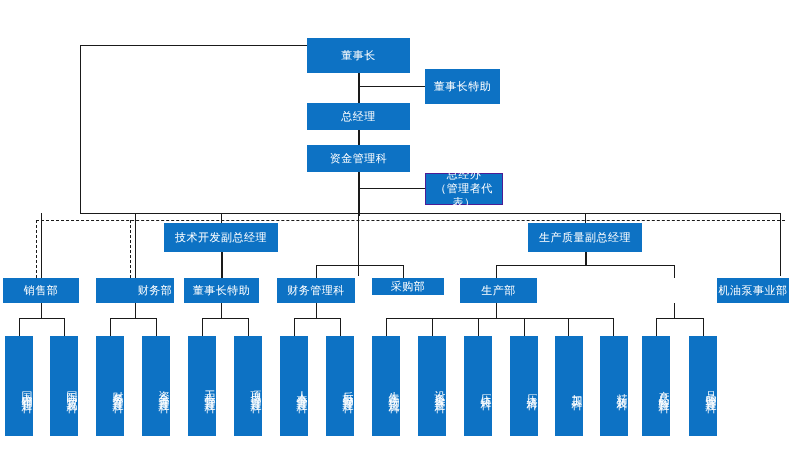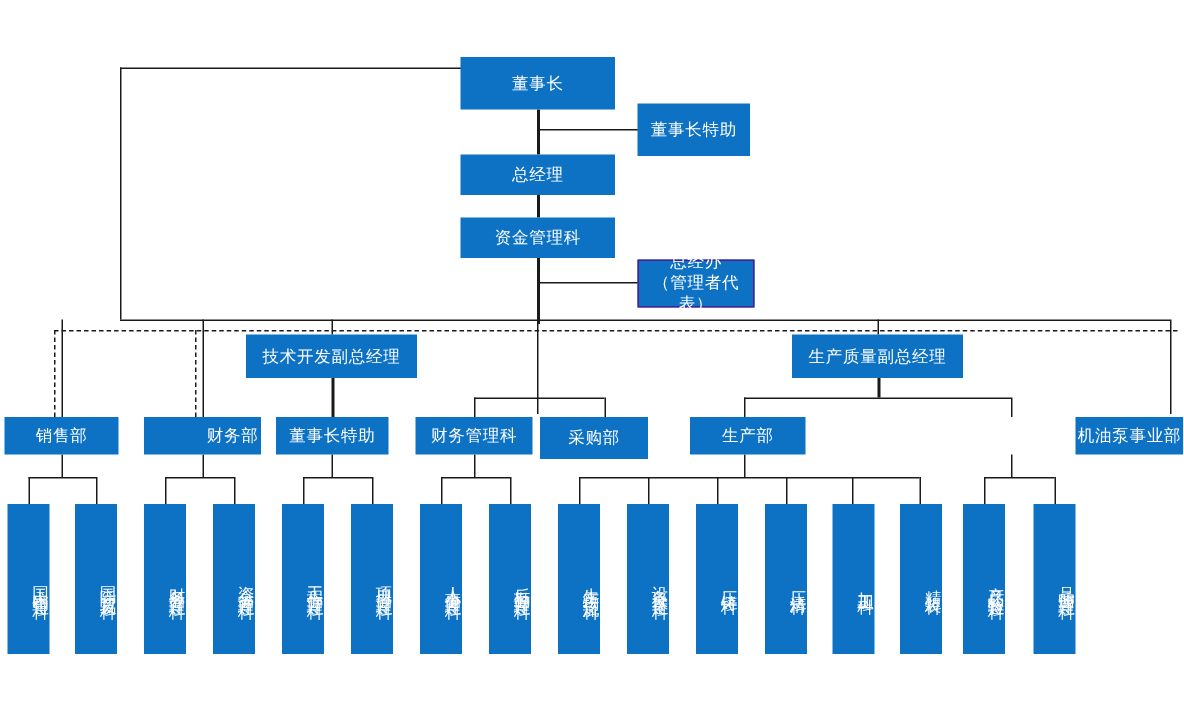--- a/index.html
+++ b/index.html
@@ -175,21 +175,21 @@
   </div>
   <div class="node" style="left:96px;top:278px;width:78px;height:25px;padding-left:40px;">
     <span class="lbl">财务部</span>
   </div>
   <div class="node" style="left:184px;top:278px;width:75px;height:25px;">
     <span class="lbl">董事长特助</span>
   </div>
   <div class="node" style="left:277px;top:278px;width:78px;height:25px;">
     <span class="lbl">财务管理科</span>
   </div>
-  <div class="node" style="left:360px;top:278px;width:72px;height:28px;">
+  <div class="node" style="left:372px;top:278px;width:72px;height:17px;">
     <span class="lbl">采购部</span>
   </div>
   <div class="node" style="left:460px;top:278px;width:77px;height:25px;">
     <span class="lbl">生产部</span>
   </div>
   <div class="node" style="left:717px;top:278px;width:72px;height:25px;">
     <span class="lbl">机油泵事业部</span>
   </div>
 
   <div class="node vert" style="left:5px;top:336px;width:28px;height:100px;">

